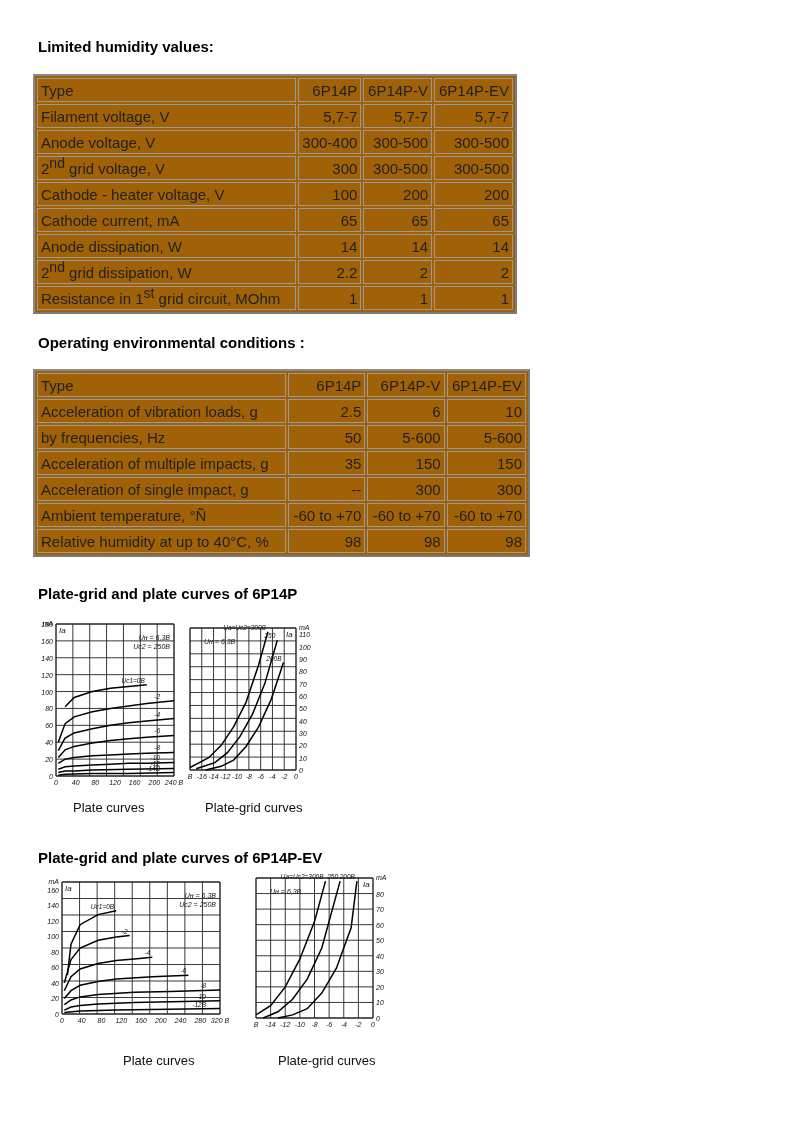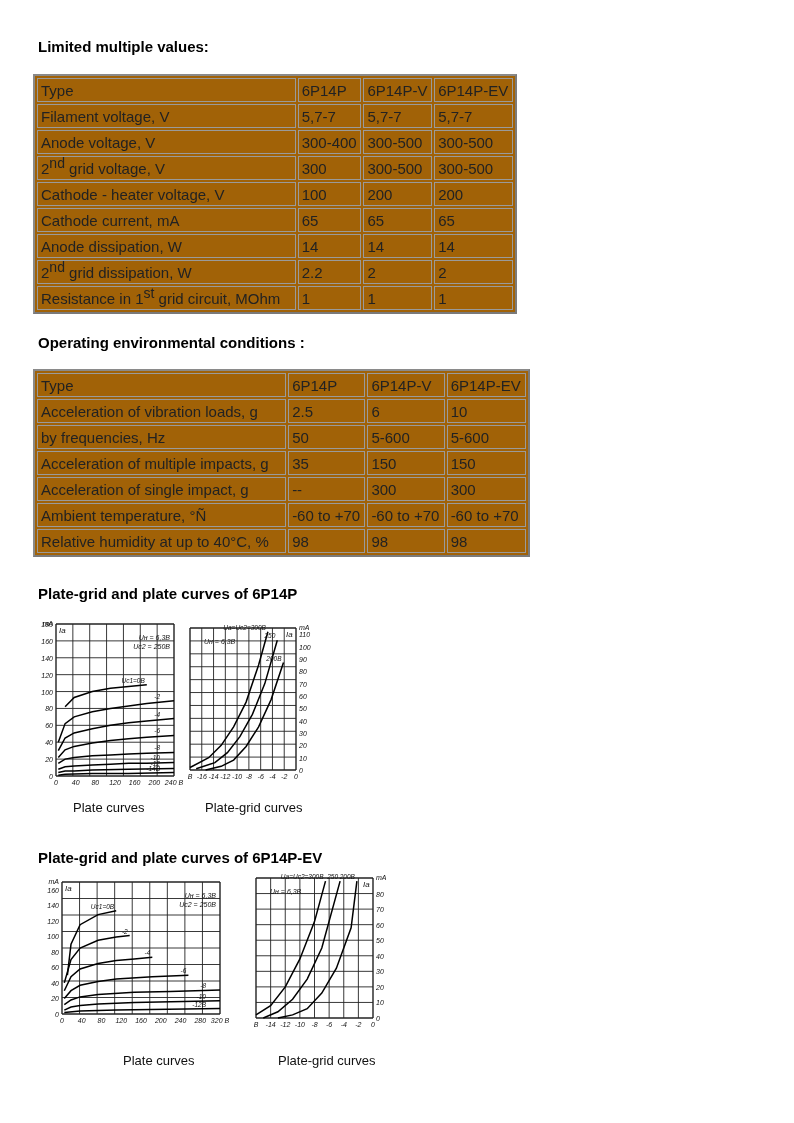--- a/index.html
+++ b/index.html
@@ -4,31 +4,31 @@
 <style>
   html, body { margin: 0; padding: 0; background: #ffffff; }
   body { width: 794px; height: 1123px; position: relative; overflow: hidden;
          font-family: "Liberation Sans", sans-serif; color: #000; }
   .h { position: absolute; left: 38px; font-weight: bold; font-size: 15px; margin: 0; }
   table.spec { position: absolute; left: 33px; border-collapse: separate; border-spacing: 2px;
                border: 2px solid #8a8a8a; border-right-color: #7a7a7a; border-bottom-color: #7a7a7a;
                background: #a16207; }
   table.spec td { border: 1px solid #9a9a9a; height: 22px; padding: 0 3px; font-size: 15px;
                   white-space: nowrap; color: #222; }
-  table.spec td.v { text-align: left; }
+  table.spec td.v { text-align: right; }
   sup { font-size: 14px; line-height: 0; }
   .fig { position: absolute; }
   .fig svg { display: block; }
   .cap { position: absolute; font-family: Liberation Sans, sans-serif; font-size: 13px; color: #111; }
   svg text { font-family: "Liberation Sans", sans-serif; font-style: italic; fill: #111; }
 </style>
 </head>
 <body>
 
-<h2 class="h" style="top:38px;">Limited multiple values:</h2>
+<h2 class="h" style="top:38px;">Limited humidity values:</h2>
 
 <table class="spec" id="t1" style="top:74px; width:484px;">
   <colgroup>
       <col style="width:256px">
       <col style="width:60px">
       <col style="width:66px">
       <col style="width:78px">
     </colgroup>
   <tbody>
       <tr>

